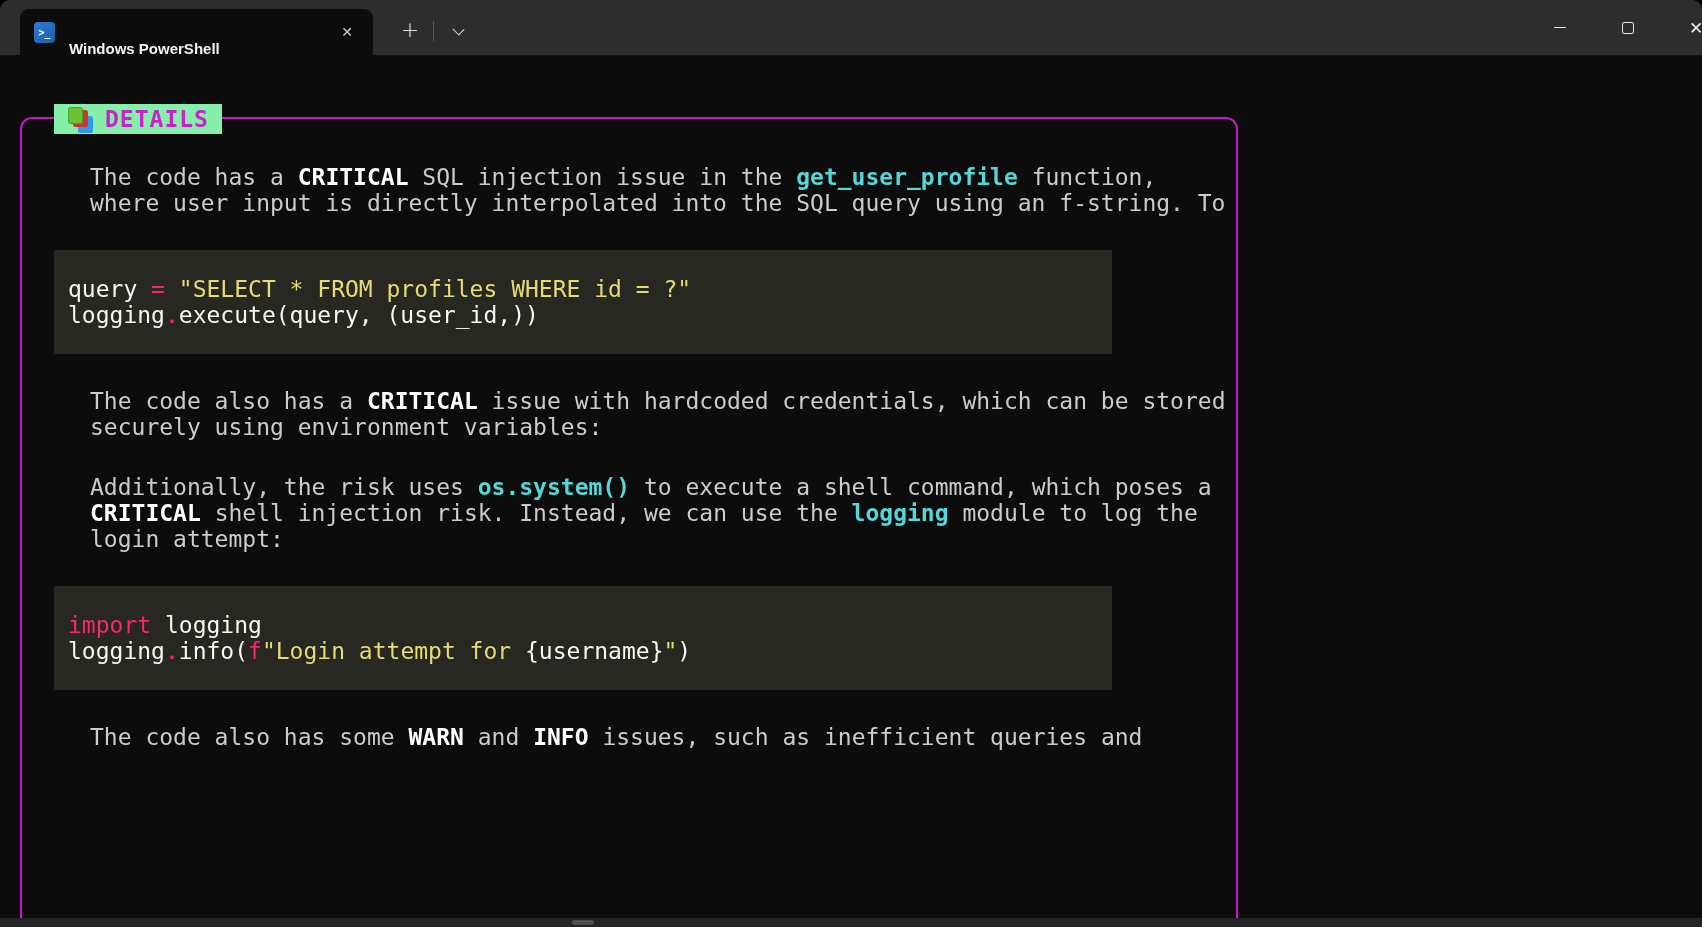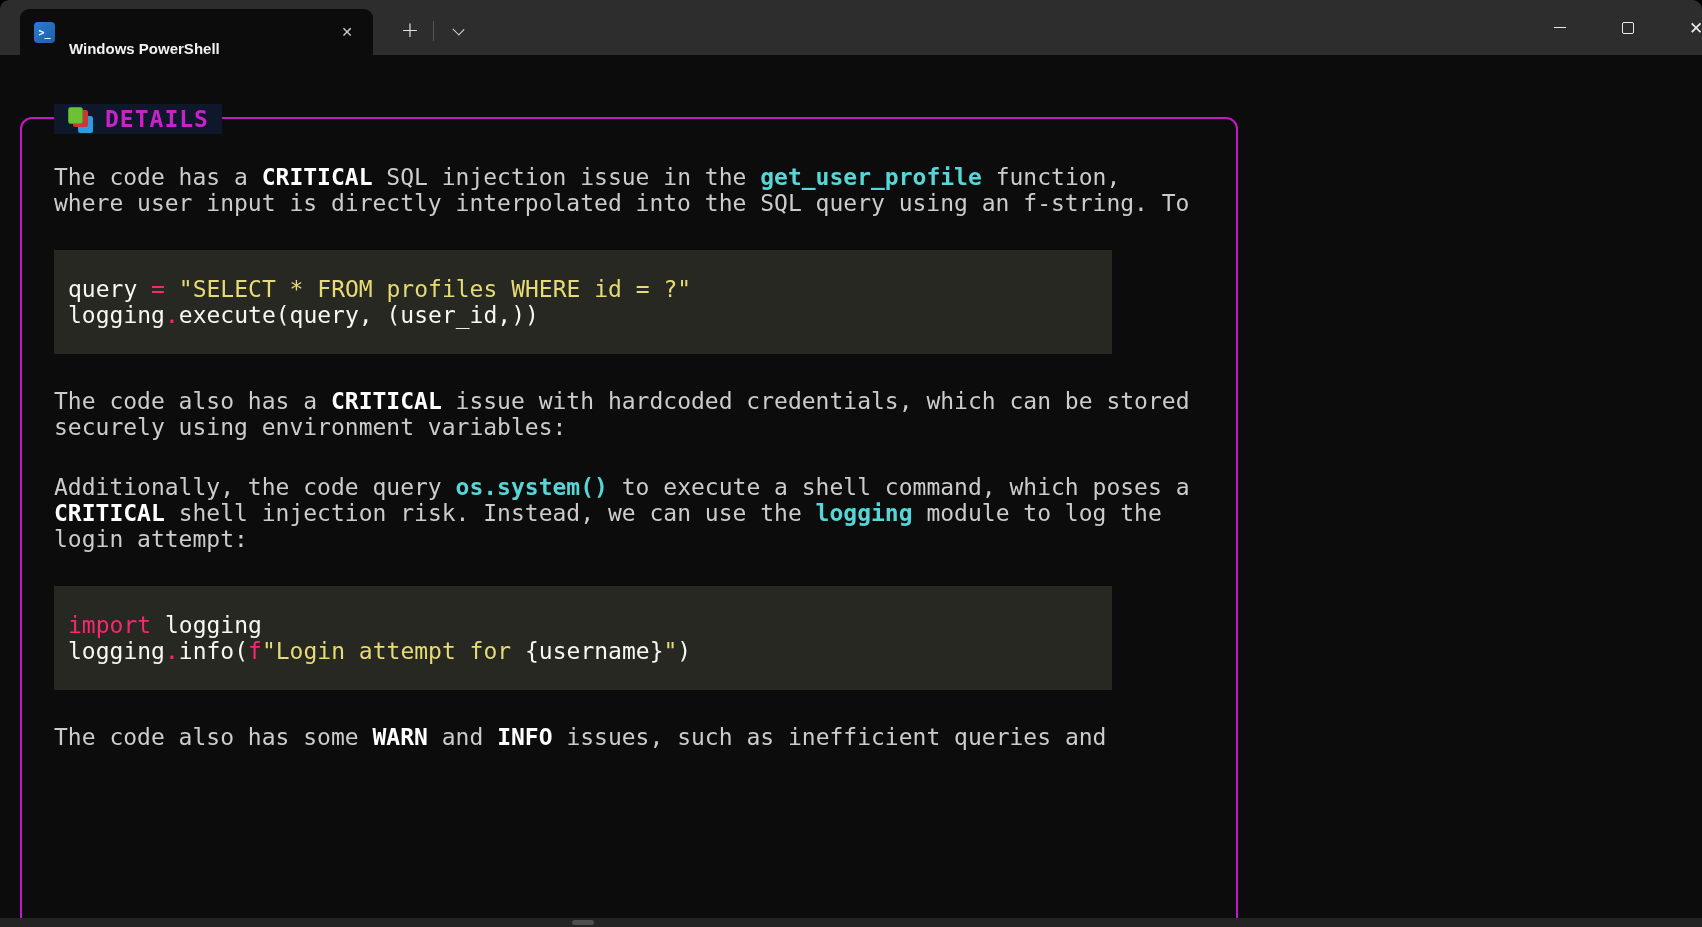--- a/index.html
+++ b/index.html
@@ -64,38 +64,38 @@
   #terminal {
     position:absolute; left:0; top:55px; width:1702px; height:872px;
     background:#0c0c0c; overflow:hidden;
   }
   #panel {
     position:absolute; left:20px; top:62px; width:1218px; height:980px;
     border:2px solid #c517c5; border-radius:12px;
   }
   #panel-title {
     position:absolute; left:32px; top:-15px; height:30px;
-    background:#0f172a; padding:0 13px; display:flex; align-items:center; gap:11px;
+    background:#86efac; padding:0 13px; display:flex; align-items:center; gap:11px;
   }
   #panel-title .label {
     color:#c823c8; font-size:23px; font-weight:bold; letter-spacing:1px;
     line-height:30px; white-space:pre;
   }
   .details-icon { position:relative; width:27px; height:27px; flex:0 0 auto; }
   .details-icon i { position:absolute; width:15px; height:17px; border-radius:2.5px; display:block; }
   .di-blue  { right:1px; bottom:0;  background:#2e9be4; }
   .di-red   { left:6px;  top:4px;   background:#cd3636; }
   .di-green { left:1px;  top:1px;   background:#6cc234; border:1px solid #4ea222; }
   
   #content {
     position:absolute; left:32px; top:45px; width:1058px;
     font-size:23px; line-height:26px;
   }
   .para { margin-bottom:34px; }
-  .para .line { white-space:pre; }
+  .para .line { white-space:pre;margin-left:36px; }
   .codeblock {
     background:#272822; padding:26px 14px; margin-bottom:34px;
     width:1058px;
   }
   .codeblock .line { white-space:pre; }
   .seg-n  { color:#cccccc; }
   .seg-b  { color:#ffffff; font-weight:bold; }
   .seg-c  { color:#56d6d6; font-weight:bold; }
   .seg-fg { color:#f8f8f2; }
   .seg-p  { color:#f92672; }
@@ -156,21 +156,21 @@
           </div>
           <div class="codeblock">
             <div class="line"><span class="seg-fg">query </span><span class="seg-p">=</span><span class="seg-fg"> </span><span class="seg-y">"SELECT * FROM profiles WHERE id = ?"</span></div>
             <div class="line"><span class="seg-fg">logging</span><span class="seg-p">.</span><span class="seg-fg">execute(query, (user_id,))</span></div>
           </div>
           <div class="para">
             <div class="line"><span class="seg-n">The code also has a </span><span class="seg-b">CRITICAL</span><span class="seg-n"> issue with hardcoded credentials, which can be stored</span></div>
             <div class="line"><span class="seg-n">securely using environment variables:</span></div>
           </div>
           <div class="para">
-            <div class="line"><span class="seg-n">Additionally, the code query </span><span class="seg-c">os.system()</span><span class="seg-n"> to execute a shell command, which poses a</span></div>
+            <div class="line"><span class="seg-n">Additionally, the risk uses </span><span class="seg-c">os.system()</span><span class="seg-n"> to execute a shell command, which poses a</span></div>
             <div class="line"><span class="seg-b">CRITICAL</span><span class="seg-n"> shell injection risk. Instead, we can use the </span><span class="seg-c">logging</span><span class="seg-n"> module to log the</span></div>
             <div class="line"><span class="seg-n">login attempt:</span></div>
           </div>
           <div class="codeblock">
             <div class="line"><span class="seg-p">import</span><span class="seg-fg"> logging</span></div>
             <div class="line"><span class="seg-fg">logging</span><span class="seg-p">.</span><span class="seg-fg">info(</span><span class="seg-p">f</span><span class="seg-y">"Login attempt for </span><span class="seg-fg">{username}</span><span class="seg-y">"</span><span class="seg-fg">)</span></div>
           </div>
           <div class="para">
             <div class="line"><span class="seg-n">The code also has some </span><span class="seg-b">WARN</span><span class="seg-n"> and </span><span class="seg-b">INFO</span><span class="seg-n"> issues, such as inefficient queries and</span></div>
           </div>

